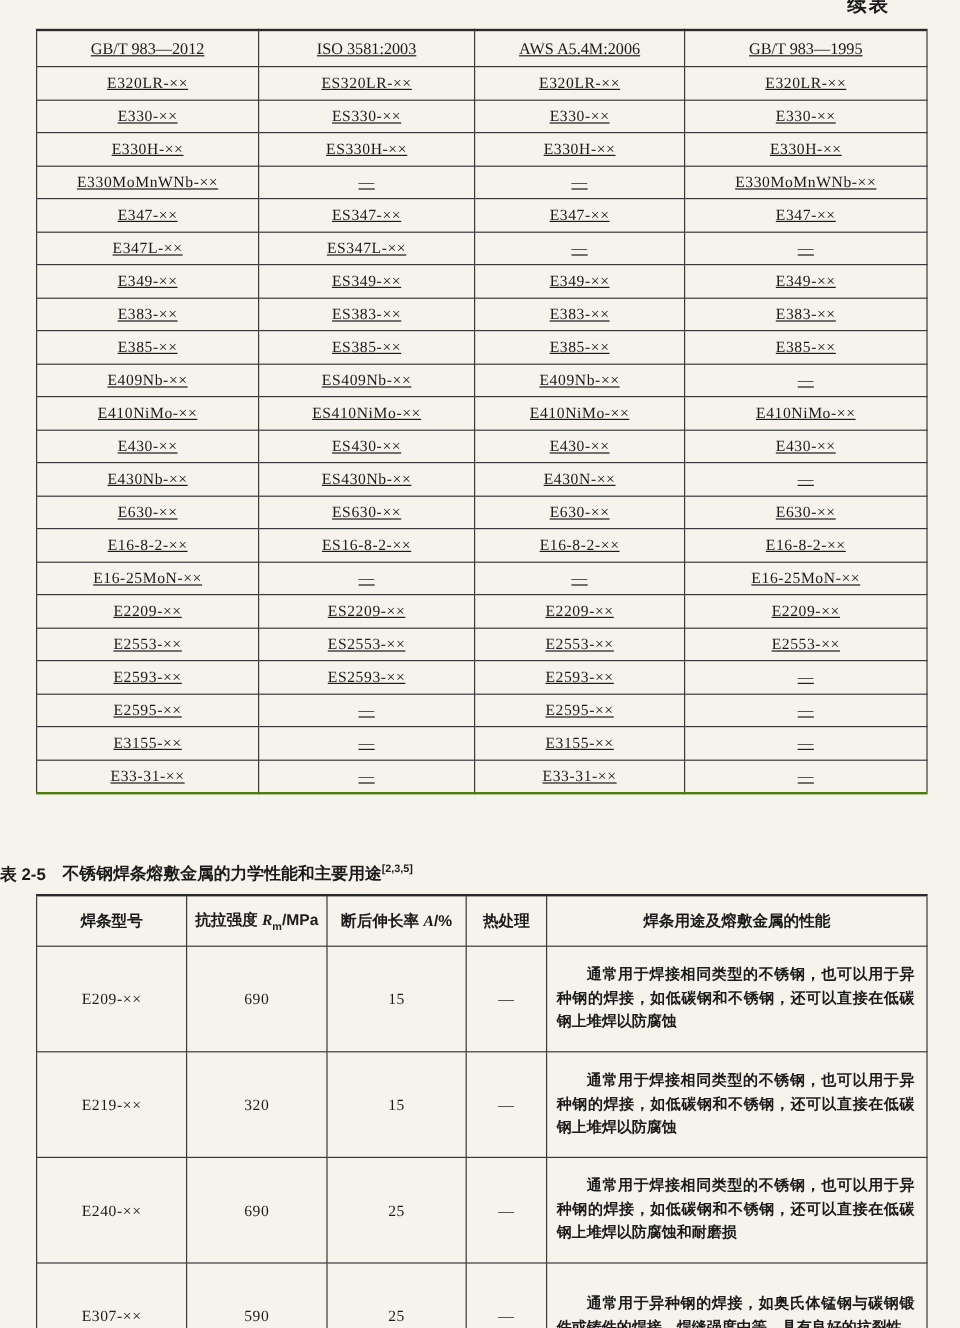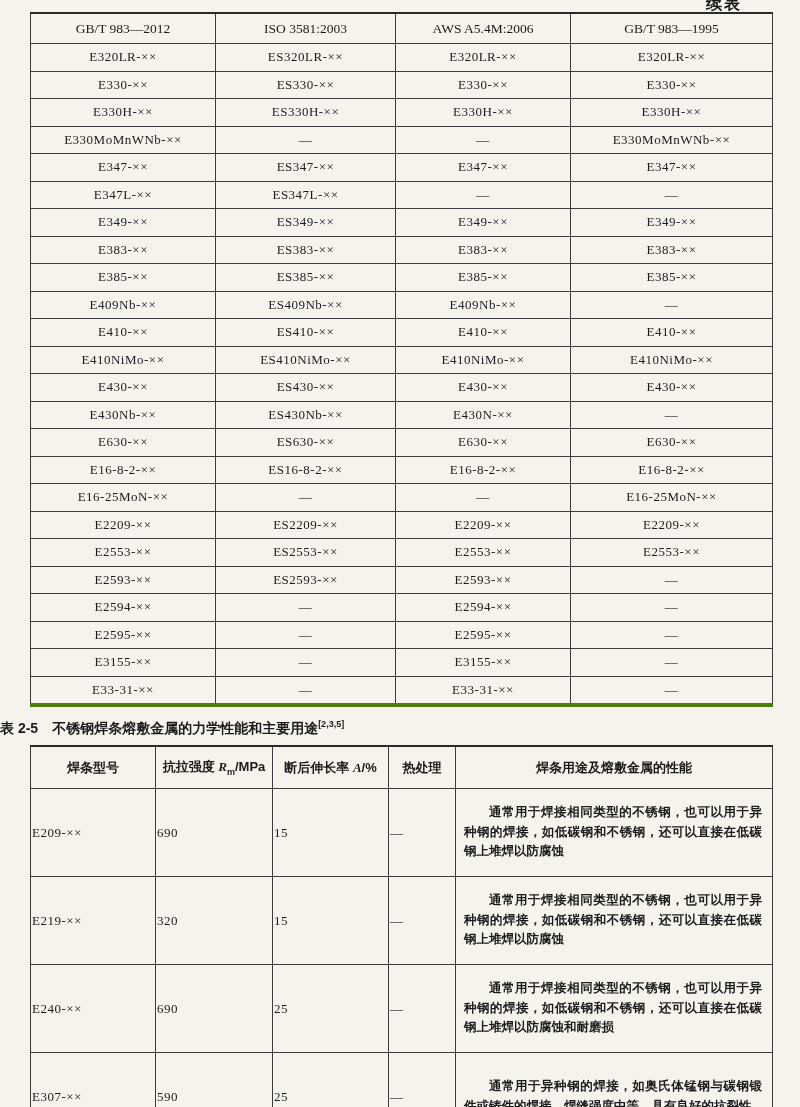--- a/index.html
+++ b/index.html
@@ -15,22 +15,22 @@
   
   .continued{
     position:absolute;top:-6px;right:58px;
     font-family:"Liberation Sans","DejaVu Sans",sans-serif;
     font-weight:bold;font-size:16px;letter-spacing:2px;
   }
 
   
   table{border-collapse:collapse;table-layout:fixed;}
   .t1{
-    position:absolute;left:30px;top:12px;width:742px;
-    border-top:2px solid #2a2a2a;border-bottom:4px solid #4d7c0f;
+    position:absolute;left:30px;top:24px;width:742px;
+    border-top:2px solid #2a2a2a;border-bottom:2px solid #4d7c0f;text-decoration:underline;
   }
   .t1 th,.t1 td{
     border:1px solid #3a3a3a;
     text-align:center;vertical-align:middle;
     font-size:13px;font-weight:normal;
     padding:0 2px;white-space:nowrap;overflow:hidden;
   }
   .t1 th{height:29px;font-size:13.5px;}
   .t1 td{height:26.5px;letter-spacing:0.5px;}
 
@@ -51,21 +51,21 @@
   }
   .t2 th,.t2 td{border:1px solid #3a3a3a;vertical-align:middle;}
   .t2 th{
     height:41px;
     font-family:"Liberation Sans","DejaVu Sans",sans-serif;
     font-weight:bold;font-size:13px;padding:0 2px;
   }
   .t2 th .it{font-style:italic;font-family:"Liberation Serif","DejaVu Serif",serif;}
   .t2 th sub{font-size:9px;}
   .t2 td{
-    height:75px;
+    height:75px;text-align:center;
     font-size:13px;letter-spacing:0.5px;
   }
   .t2 td.usage{
     text-align:justify;letter-spacing:0;
     font-family:"Liberation Sans","DejaVu Sans",sans-serif;
     font-weight:600;font-size:12.5px;line-height:1.55;
     padding:6px 10px 6px 8px;text-indent:2em;margin-top:39px;
   }
 </style>
 </head>
@@ -145,26 +145,20 @@
           <td>E385-××</td>
           <td>E385-××</td>
         </tr>
         <tr>
           <td>E409Nb-××</td>
           <td>ES409Nb-××</td>
           <td>E409Nb-××</td>
           <td>—</td>
         </tr>
         <tr>
-          <td>E410-××</td>
-          <td>ES410-××</td>
-          <td>E410-××</td>
-          <td>E410-××</td>
-        </tr>
-        <tr>
           <td>E410NiMo-××</td>
           <td>ES410NiMo-××</td>
           <td>E410NiMo-××</td>
           <td>E410NiMo-××</td>
         </tr>
         <tr>
           <td>E430-××</td>
           <td>ES430-××</td>
           <td>E430-××</td>
           <td>E430-××</td>
@@ -202,26 +196,20 @@
         <tr>
           <td>E2553-××</td>
           <td>ES2553-××</td>
           <td>E2553-××</td>
           <td>E2553-××</td>
         </tr>
         <tr>
           <td>E2593-××</td>
           <td>ES2593-××</td>
           <td>E2593-××</td>
-          <td>—</td>
-        </tr>
-        <tr>
-          <td>E2594-××</td>
-          <td>—</td>
-          <td>E2594-××</td>
           <td>—</td>
         </tr>
         <tr>
           <td>E2595-××</td>
           <td>—</td>
           <td>E2595-××</td>
           <td>—</td>
         </tr>
         <tr>
           <td>E3155-××</td>

